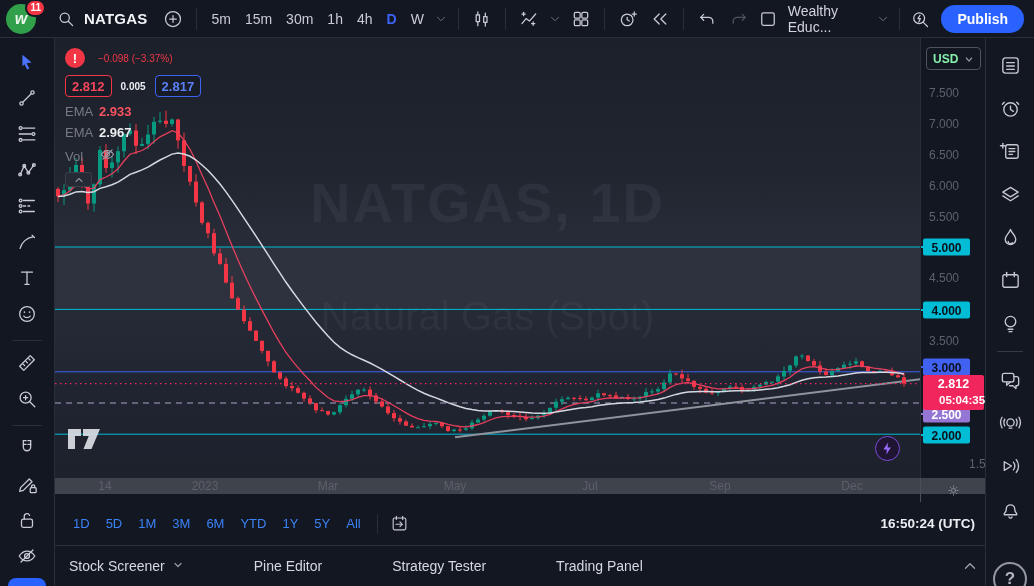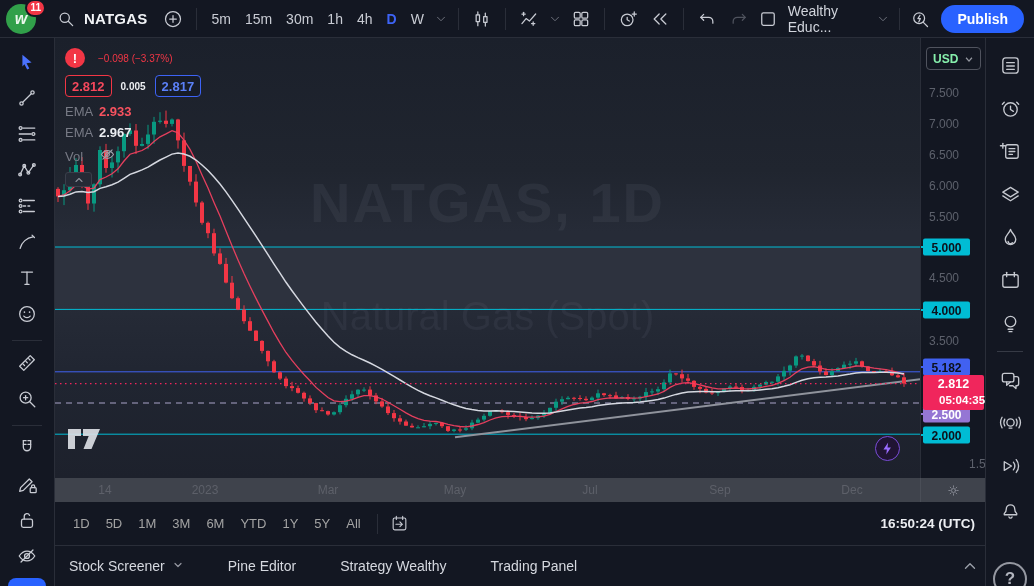--- a/index.html
+++ b/index.html
@@ -73,28 +73,28 @@
   #currency-btn { position:absolute; left:5px; top:9px; width:55px; height:23px; border:1px solid #50535e; border-radius:4px; background:none; color:#86efac; font-size:12px; font-weight:bold; font-family:inherit; display:flex; align-items:center; justify-content:space-between; padding:4px 6px; cursor:pointer; }
   #currency-btn svg { width:10px; height:10px; color:#9598a1; }
   .ps-tick { position:absolute; left:8px; transform:translateY(-50%); color:#5d616c; font-size:12px; }
   .ps-label { position:absolute; left:2px; transform:translateY(-50%); min-width:47px; text-align:center; font-size:12px; font-weight:bold; border-radius:2px; padding:1.5px 5px; }
   .ps-dash { position:absolute; left:0; width:4px; height:2px; transform:translateY(-50%); }
   #price-tag { position:absolute; left:2px; width:61px; border-radius:2px; text-align:center; color:#fff; padding:2px 0 3px; line-height:1.25; }
   #price-tag .p { font-size:12.5px; font-weight:bold; }
   #price-tag .cd { font-size:11.5px; font-weight:bold;padding-left:16px; }
 
   
-  #time-axis { position:absolute; left:0; top:440px; width:930px; height:24px; background:#3f434c; z-index:3; display:flex; }
+  #time-axis { position:absolute; left:0; top:440px; width:930px; height:16px; background:#3f434c; z-index:3; display:flex; }
   .ta-label { position:absolute; top:50%; transform:translate(-50%,-50%); color:#5d6069; font-size:12px; }
   #axis-gear { position:absolute; right:0; top:0; width:65px; height:24px; border-left:1px solid #4a4e57; display:flex; align-items:center; justify-content:center; color:#8a8e98; cursor:pointer; }
   #axis-gear svg { width:15px; height:15px; }
 
   
   #range-bar { position:absolute; left:0; top:464px; width:930px; height:43px; background:#131722; display:flex; align-items:center; padding:0 10px; z-index:3; }
-  .range-btn { background:none; border:none; color:#a3a3a3; font-size:13px; font-family:inherit; padding:5px 8px; border-radius:4px; cursor:pointer; }
+  .range-btn { background:none; border:none; color:#3b82f6; font-size:13px; font-family:inherit; padding:5px 8px; border-radius:4px; cursor:pointer; }
   #range-sep { width:1px; height:20px; background:#2a2e39; margin:0 8px; }
   #goto-date { background:none; border:none; color:#c9ccd4; width:28px; height:28px; display:flex; align-items:center; justify-content:center; cursor:pointer; }
   #goto-date svg { width:19px; height:19px; }
   #clock { margin-left:auto; color:#eceef2; font-size:13.5px; font-weight:bold; cursor:pointer; }
 
   
   #bottom-panel { position:absolute; left:0; top:507px; width:979px; height:41px; background:#131722; border-top:1px solid #2a2e39; display:flex; align-items:center; padding:0 14px; z-index:3; }
   .bp-tab { background:none; border:none; color:#d5d8df; font-size:14px; font-family:inherit; display:flex; align-items:center; gap:7px; margin-right:44px; cursor:pointer; }
   .bp-tab svg { width:12px; height:12px; color:#9598a1; }
   #panel-actions { margin-left:auto; display:flex; align-items:center; gap:14px; }
@@ -707,21 +707,21 @@
           <div class="ps-tick" style="top: 148px;">6.000</div>
           <div class="ps-tick" style="top: 179px;">5.500</div>
           <div class="ps-tick" style="top: 240px;">4.500</div>
           <div class="ps-tick" style="top: 303px;">3.500</div>
           <div class="ps-tick" style="top: 426px; margin-left: 40px;">1.500</div>
           <div class="ps-dash" style="top: 209px; background: rgb(0, 188, 212);"></div>
           <div class="ps-label" style="top: 209px; background: rgb(0, 188, 212); color: rgb(12, 17, 28);">5.000</div>
           <div class="ps-dash" style="top: 272px; background: rgb(0, 188, 212);"></div>
           <div class="ps-label" style="top: 272px; background: rgb(0, 188, 212); color: rgb(12, 17, 28);">4.000</div>
           <div class="ps-dash" style="top: 329px; background: rgb(65, 97, 241);"></div>
-          <div class="ps-label" style="top: 329px; background: rgb(65, 97, 241); color: rgb(12, 17, 28);">5.182</div>
+          <div class="ps-label" style="top: 329px; background: rgb(65, 97, 241); color: rgb(12, 17, 28);">3.000</div>
           <div class="ps-dash" style="top: 376px; background: rgb(149, 118, 212);"></div>
           <div class="ps-label" style="top: 376px; background: rgb(149, 118, 212); color: rgb(255, 255, 255);">2.500</div>
           <div class="ps-dash" style="top: 397px; background: rgb(0, 188, 212);"></div>
           <div class="ps-label" style="top: 397px; background: rgb(0, 188, 212); color: rgb(12, 17, 28);">2.000</div>
           <div id="price-tag" style="top: 337px; background: rgb(240, 38, 92);">
             <div class="p">2.812</div>
             <div class="cd">05:04:35</div>
           </div>
         </div>
     </div>
@@ -763,32 +763,32 @@
             <line x1="8" y1="3" x2="8" y2="7"></line>
             <line x1="16" y1="3" x2="16" y2="7"></line>
             <line x1="7.5" y1="13" x2="15" y2="13"></line>
             <polyline points="12.5 10 15.5 13 12.5 16"></polyline>
           </svg>
         </button>
       <div id="clock">16:50:24 (UTC)</div>
     </div>
 
     <div id="bottom-panel">
-      <div id="bottom-tabs" style="display:flex;align-items:flex-start;">
+      <div id="bottom-tabs" style="display:flex;align-items:flex-start;gap:26px;">
           <button class="bp-tab">
             <span>Stock Screener</span>
             <span><svg viewBox="0 0 24 24" fill="none" stroke="currentColor" stroke-width="2.4" stroke-linecap="round" stroke-linejoin="round">
                 <polyline points="6 9 12 15 18 9"></polyline>
               </svg></span>
           </button>
           <button class="bp-tab">
             <span>Pine Editor</span>
           </button>
           <button class="bp-tab">
-            <span>Strategy Wealthy</span>
+            <span>Strategy Tester</span>
           </button>
           <button class="bp-tab">
             <span>Trading Panel</span>
           </button>
         </div>
       <div id="panel-actions">
         <button id="pa-up">
             <svg viewBox="0 0 24 24" fill="none" stroke="currentColor" stroke-width="1.8" stroke-linecap="round" stroke-linejoin="round">
               <polyline points="6 15 12 9 18 15"></polyline>
             </svg>

